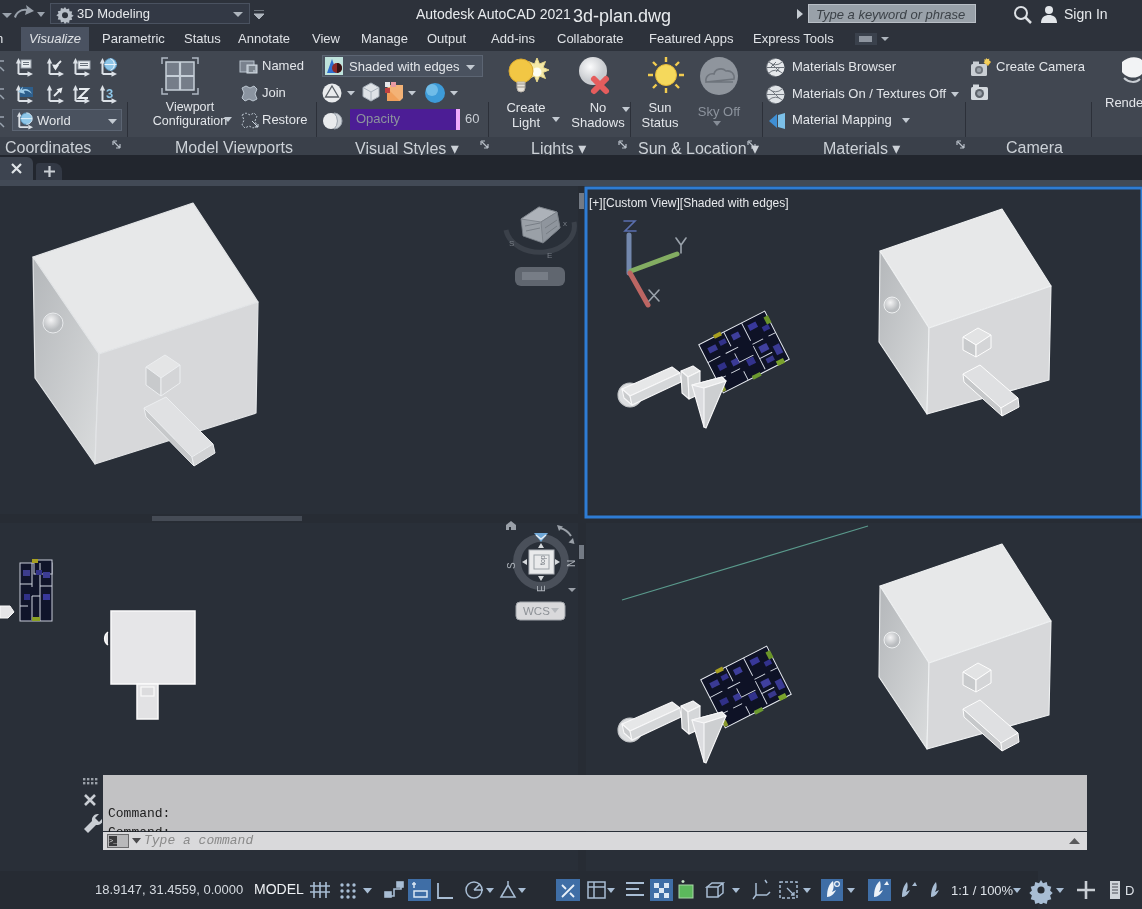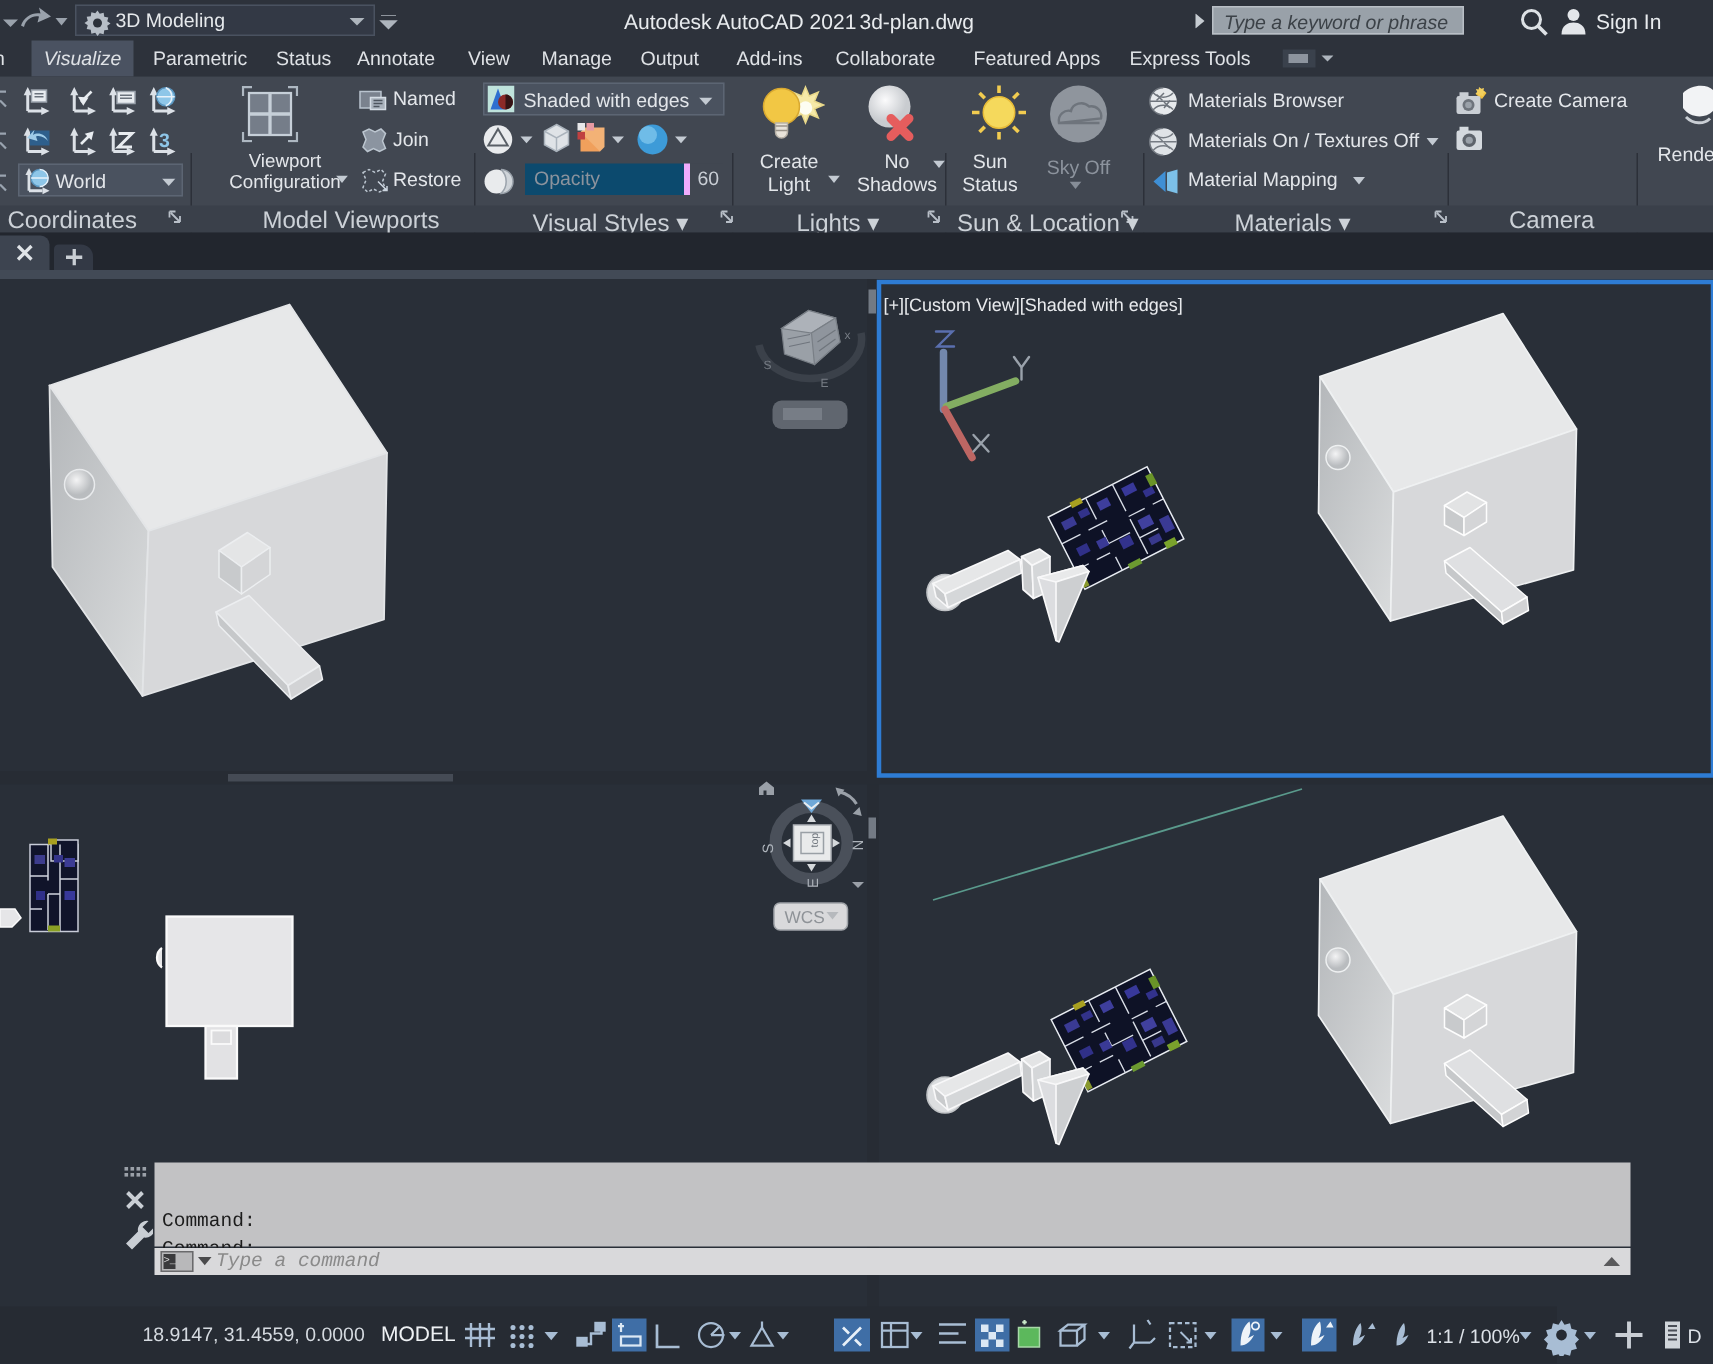--- a/index.html
+++ b/index.html
@@ -50,21 +50,21 @@
       <svg class="abs" style="left:55px;top:4px" width="20" height="20" viewBox="0 0 20 20">
         <path d="M10 3 l1.5 2.2 2.6-.7 .4 2.7 2.7 .4 -.7 2.6 2.2 1.5 -2.2 1.5 .7 2.6 -2.7 .4 -.4 2.7 -2.6-.7 L10 20 8.5 17.8 5.9 18.5 5.5 15.8 2.8 15.4 3.5 12.8 1.3 11.3 3.5 9.8 2.8 7.2 5.5 6.8 5.9 4.1 8.5 4.8 Z" fill="#b7bec7"></path>
         <circle cx="10" cy="11.3" r="3" fill="#2d323b"></circle>
       </svg>
       <span class="abs" style="left:77px;top:6px;color:#e6e9ec">3D Modeling</span>
       <svg class="abs" style="left:233px;top:10px" width="36" height="10">
         <path d="M0 2 l5 5 5-5 z" fill="#aeb5bd"></path>
         <path d="M21 0 h10 M21 4 l5 5 5-5 z" stroke="#aeb5bd" fill="#aeb5bd"></path>
       </svg>
       <span class="abs" style="left:416px;top:6px;color:#e8ebee;font-size:14px">Autodesk AutoCAD 2021</span>
-      <span class="abs" style="left:573px;top:6px;color:#e8ebee;font-size:14px">3d-plan.dwg</span>
+      <span class="abs" style="left:573px;top:6px;color:#e8ebee;font-size:18px">3d-plan.dwg</span>
       <svg class="abs" style="left:795px;top:9px" width="10" height="10">
           <path d="M2 0 l6 5 -6 5 z" fill="#c6ccd2"></path>
         </svg>
       <div class="abs" style="left:808px;top:4px;width:168px;height:19px;background:#99a1a9;border:1px solid #b9bfc6">
         <span style="position:absolute;left:7px;top:2px;font-style:italic;color:#3c4248;font-size:13px">Type a keyword or phrase</span>
       </div>
       <svg class="abs" style="left:1012px;top:5px" width="22" height="20" viewBox="0 0 22 20">
         <circle cx="9" cy="8" r="6" fill="none" stroke="#dde1e5" stroke-width="2"></circle>
         <path d="M13.5 12.5 L19 18" stroke="#dde1e5" stroke-width="2.5"></path>
       </svg>
@@ -219,21 +219,21 @@
         </g>
       <path d="M86 9 l4 4.5 4-4.5 z" fill="#c3cad2"></path>
       <circle cx="113" cy="11" r="10" fill="#3d9bd8"></circle>
         <circle cx="110" cy="8" r="6" fill="#7cc4ec" opacity=".8"></circle>
       <path d="M128 9 l4 4.5 4-4.5 z" fill="#c3cad2"></path>
     </svg>
     <svg class="abs" style="left:322px;top:59px" width="24" height="22">
         <circle cx="9" cy="11" r="8" fill="#e9ebed"></circle>
         <path d="M12 3 a8 8 0 0 1 0 16 a11 11 0 0 0 0-16" fill="#cfd4d9" stroke="#9aa2ab"></path>
       </svg>
-    <div class="abs" style="left:350px;top:58px;width:106px;height:21px;background:#0c4a6e">
+    <div class="abs" style="left:350px;top:58px;width:106px;height:21px;background:#4c1d95">
       <span class="rtext gray" style="left:6px;top:2px">Opacity</span>
     </div>
     <div class="abs" style="left:456px;top:58px;width:26px;height:21px;background:#414751;border-left:4px solid #f0abfc">
       <span class="rtext" style="left:5px;top:2px;color:#c9ced5">60</span>
     </div>
     
     <svg class="abs" style="left:504px;top:5px" width="46" height="42" viewBox="0 0 46 42">
       <path d="M33 2 l2.5 6 6-2.5 -2.5 6 6 2.5 -6 2.5 2.5 6 -6-2.5 -2.5 6 -2.5-6 -6 2.5 2.5-6 -6-2.5 6-2.5 -2.5-6 6 2.5 z" fill="#f5e9a8" stroke="#e8d88a"></path>
       <circle cx="33" cy="16" r="4.5" fill="#fdfdf2"></circle>
       <circle cx="17" cy="15" r="12" fill="#f2c744" stroke="#d8a830"></circle>

